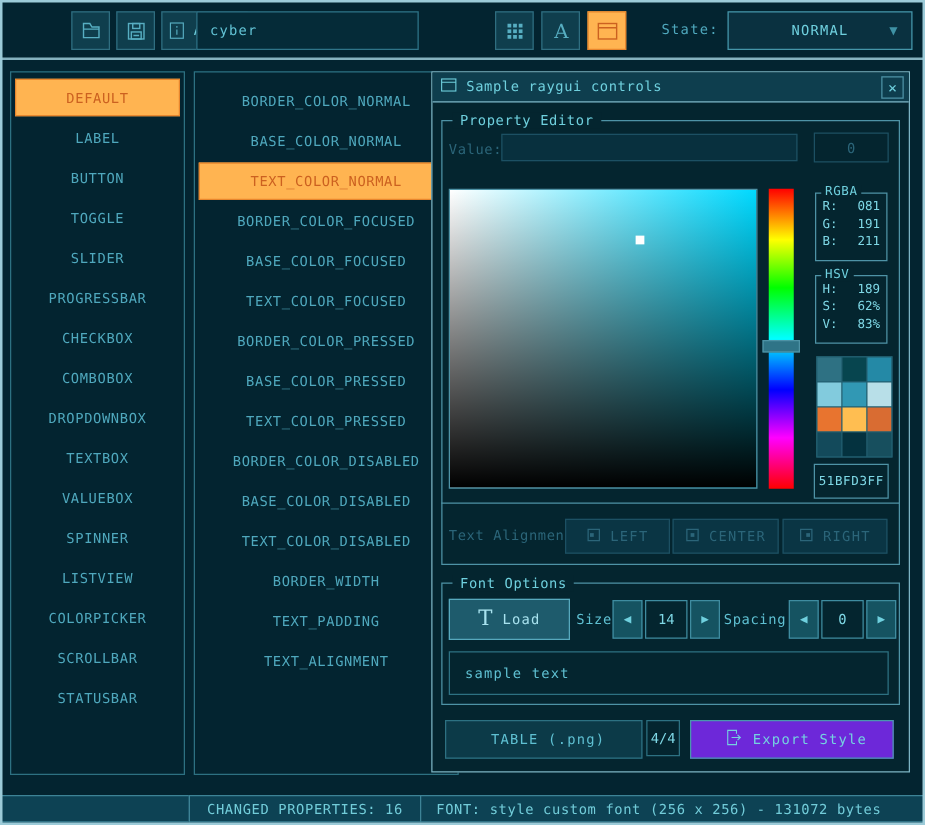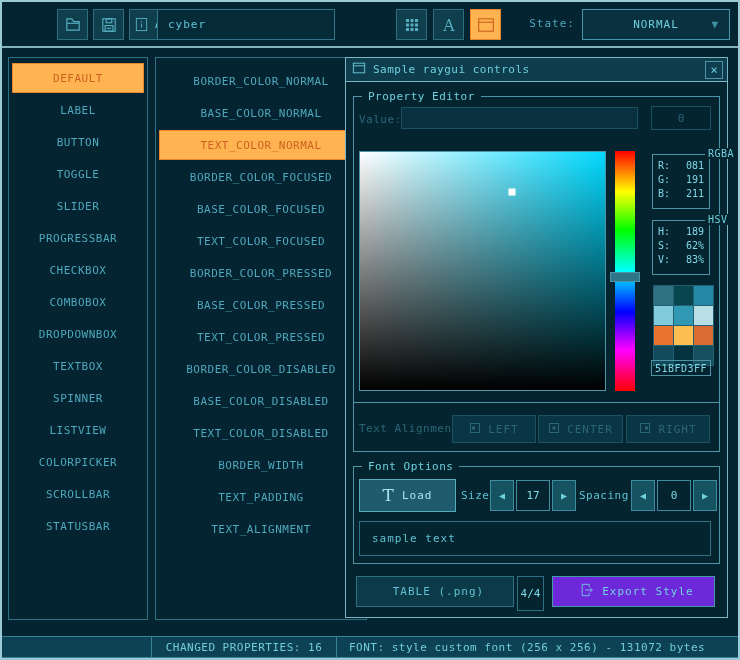--- a/index.html
+++ b/index.html
@@ -106,21 +106,21 @@
   }
   
   .sv-square{border:1px solid var(--gline);cursor:crosshair;}
   .sv-cursor{position:absolute;width:7px;height:7px;background:#fff;transform:translate(-50%,-50%);}
   .hue-bar{
     background:linear-gradient(to bottom,#f00 0%,#ff0 17%,#0f0 33%,#0ff 50%,#00f 67%,#f0f 83%,#f00 100%);
     cursor:pointer;
   }
   .hue-handle{position:absolute;left:-5px;width:30px;height:10px;background:#2f7487;border:1px solid var(--gline);transform:translateY(-50%);}
   .mini-group{border:1px solid var(--gline);font-size:10px;}
-  .mini-group .glabel{font-size:10px;left:4px;padding:0 3px;color:var(--bright);margin-left:48px;}
+  .mini-group .glabel{font-size:10px;left:4px;padding:0 3px;color:var(--bright);}
   .mini-row{display:flex;justify-content:space-between;padding:0 5px;line-height:14px;color:var(--val-text);}
   .swatch-grid{
     display:grid;grid-template-columns:repeat(3,19px);grid-template-rows:repeat(4,19px);
     gap:1px;background:#225f70;border:1px solid #225f70;
   }
   .swatch{cursor:pointer;}
   .hex-box{
     border:1px solid var(--gline);color:var(--val-text);font-size:10px;
     display:flex;align-items:center;justify-content:center;letter-spacing:.5px;
   }
@@ -147,21 +147,21 @@
   .sample-textbox{
     position:absolute;border:1px solid var(--panel-border);color:#5fc0d2;letter-spacing:1px;
     display:flex;align-items:center;padding:8px 12px;cursor:text;
   }
   .footer-btn{
     position:absolute;height:31px;background:#0c3a48;border:1px solid var(--panel-border);color:#5fc0d2;
     display:flex;align-items:center;justify-content:center;gap:8px;letter-spacing:1px;cursor:pointer;padding-left:7px;
   }
   .footer-btn.bright{background:#6d28d9;border-color:#4898ac;color:#74d2e0;}
   .pages-box{
-    position:absolute;width:27px;height:35px;border:1px solid var(--panel-border);color:var(--val-text);
+    position:absolute;width:27px;height:29px;border:1px solid var(--panel-border);color:var(--val-text);
     display:flex;align-items:center;justify-content:center;background:var(--bg-win);
   }
   
   .status-seg{
     position:absolute;top:636px;height:22px;background:var(--status-bg);border:1px solid var(--status-border);
     color:var(--status-text);display:flex;align-items:center;letter-spacing:.5px;
   }
 </style>
 </head>
 <body>
@@ -239,20 +239,21 @@
     <div class="list-item selected">DEFAULT</div>
     <div class="list-item">LABEL</div>
     <div class="list-item">BUTTON</div>
     <div class="list-item">TOGGLE</div>
     <div class="list-item">SLIDER</div>
     <div class="list-item">PROGRESSBAR</div>
     <div class="list-item">CHECKBOX</div>
     <div class="list-item">COMBOBOX</div>
     <div class="list-item">DROPDOWNBOX</div>
     <div class="list-item">TEXTBOX</div>
+    <div class="list-item">VALUEBOX</div>
     <div class="list-item">SPINNER</div>
     <div class="list-item">LISTVIEW</div>
     <div class="list-item">COLORPICKER</div>
     <div class="list-item">SCROLLBAR</div>
     <div class="list-item">STATUSBAR</div>
   </div>
 
   <div class="list-panel list-props">
     <div class="list-item">BORDER_COLOR_NORMAL</div>
     <div class="list-item">BASE_COLOR_NORMAL</div>
@@ -341,21 +342,21 @@
       <div class="swatch" style="background: rgb(49, 152, 180);"></div>
       <div class="swatch" style="background: rgb(184, 223, 232);"></div>
       <div class="swatch" style="background: rgb(232, 116, 47);"></div>
       <div class="swatch" style="background: rgb(255, 190, 81);"></div>
       <div class="swatch" style="background: rgb(217, 108, 50);"></div>
       <div class="swatch" style="background: rgb(19, 74, 91);"></div>
       <div class="swatch" style="background: rgb(4, 50, 63);"></div>
       <div class="swatch" style="background: rgb(23, 79, 94);"></div>
     </div>
 
-    <div class="abs hex-box" style="left:305px;top:302px;width:60px;height:16px">51BFD3FF</div>
+    <div class="abs hex-box" style="left:305px;top:313px;width:60px;height:28px">51BFD3FF</div>
 
     <div class="sep-line" style="left:7px;top:344px;width:367px"></div>
 
     <div class="abs dim-label" style="left:13px;top:364px">Text Alignmen</div>
     <div class="align-btn" style="left:106px;top:357px;width:84px">
       <span>
         <svg width="12" height="12" viewBox="0 0 12 12" fill="none" stroke="currentColor">
           <rect x="1.5" y="1.5" width="9" height="9"></rect>
             <rect x="3" y="4.5" width="3" height="3" fill="currentColor" stroke="none"></rect>
         </svg>
@@ -385,21 +386,21 @@
       <span class="glabel">Font Options</span>
     </div>
     <div class="load-btn" style="left:13px;top:421px;width:97px;height:33px">
       <span class="load-t">T</span>
       <span>Load</span>
     </div>
     <div class="fo-label" style="left:115px;top:431px">Size:</div>
     <div class="spin-btn" style="left:144px;top:422px">
       <span>◀</span>
     </div>
-    <div class="val-box" style="left:170px;top:422px">17</div>
+    <div class="val-box" style="left:170px;top:422px">14</div>
     <div class="spin-btn" style="left:206px;top:422px">
       <span>▶</span>
     </div>
     <div class="fo-label" style="left:233px;top:431px">Spacing:</div>
     <div class="spin-btn" style="left:285px;top:422px">
       <span>◀</span>
     </div>
     <div class="val-box" style="left:311px;top:422px">0</div>
     <div class="spin-btn" style="left:347px;top:422px">
       <span>▶</span>

